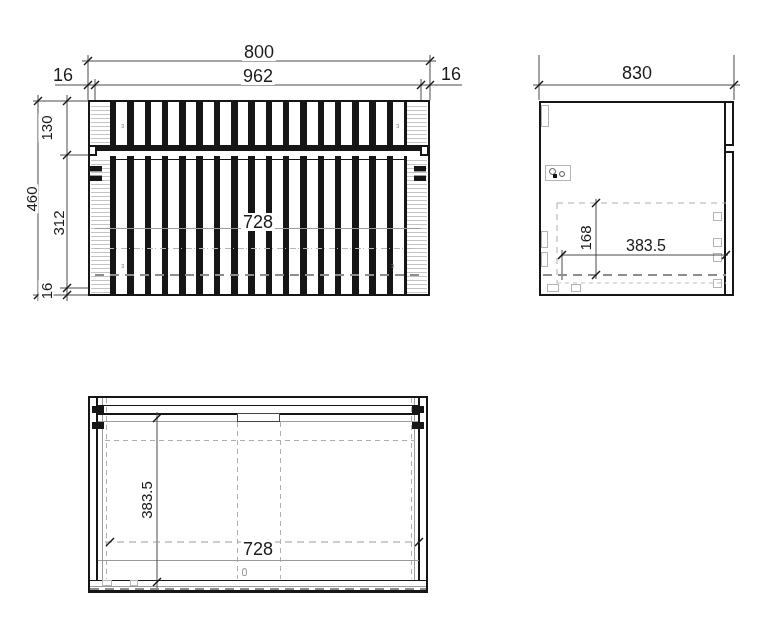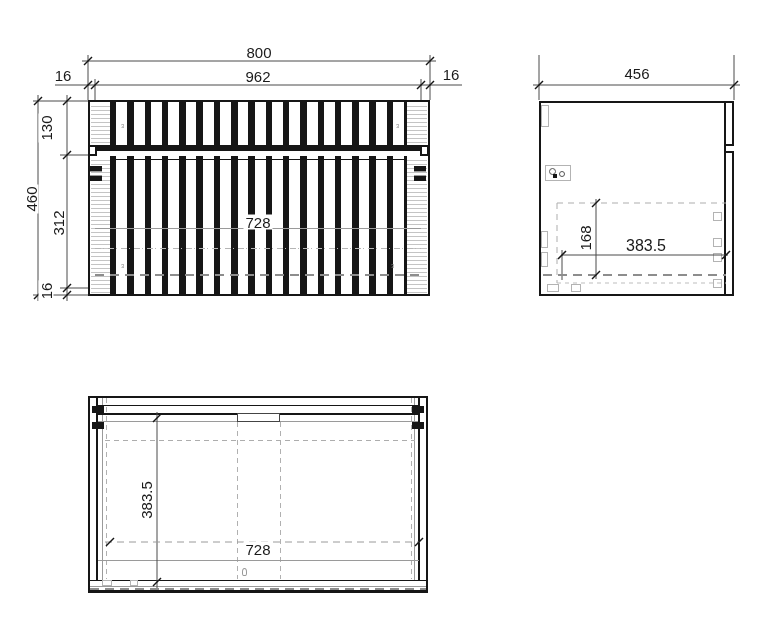--- a/index.html
+++ b/index.html
@@ -1,19 +1,19 @@
 <!DOCTYPE html>
 <html><head>
 <meta charset="utf-8">
 <style>
   html,body{margin:0;padding:0;background:#fff;}
   .sheet{position:relative;width:766px;height:630px;background:#fff;overflow:hidden;
          font-family:"Liberation Sans",sans-serif;}
   .abs{position:absolute;}
-  .lab{position:absolute;transform:translate(-50%,-50%);font-size:15px;color:#1a1a1a;
+  .lab{position:absolute;transform:translate(-50%,-50%);font-size:18px;color:#1a1a1a;
        background:#fff;padding:0 2px;white-space:nowrap;line-height:1;}
   .rot{position:absolute;transform:translate(-50%,-50%) rotate(-90deg);font-size:15px;color:#1a1a1a;
        background:#fff;padding:0 2px;white-space:nowrap;line-height:1;}
   .t3{position:absolute;font-size:6px;color:#8a8a8a;line-height:1;}
   .outline{border:2px solid #161616;box-sizing:border-box;background:#fff;}
   .slats{background-image:repeating-linear-gradient(90deg,#161616 0px,#161616 6.5px,
          rgba(0,0,0,0) 6.5px,rgba(0,0,0,0) 17.3px);}
   .hatch{background-image:repeating-linear-gradient(180deg,rgba(0,0,0,0) 0px,rgba(0,0,0,0) 3px,#c4c4c4 3px,#c4c4c4 4px);}
   .blk{background:#161616;}
   .grayline{background:#9a9a9a;}
@@ -181,20 +181,20 @@
   <span class="lab" style="left:259px;top:52px;">800</span>
   <span class="lab" style="left:258px;top:76px;">962</span>
   <span class="lab" style="left:63px;top:75px;">16</span>
   <span class="lab" style="left:451px;top:74px;">16</span>
   <span class="rot" style="left:31px;top:199px;">460</span>
   <span class="rot" style="left:46px;top:128px;">130</span>
   <span class="rot" style="left:58px;top:223px;">312</span>
   <span class="rot" style="left:46px;top:291px;">16</span>
   <span class="lab" style="left:258px;top:222px;">728</span>
 
-  <span class="lab" style="left:637px;top:73px;">456</span>
+  <span class="lab" style="left:637px;top:73px;">830</span>
   <span class="rot" style="left:585px;top:238px;">168</span>
   <span class="lab" style="left:646px;top:246px;font-size:16px;">383.5</span>
 
   <span class="rot" style="left:146px;top:500px;">383.5</span>
   <span class="lab" style="left:258px;top:549px;">728</span>
 
 </div>
 
 </body></html>

